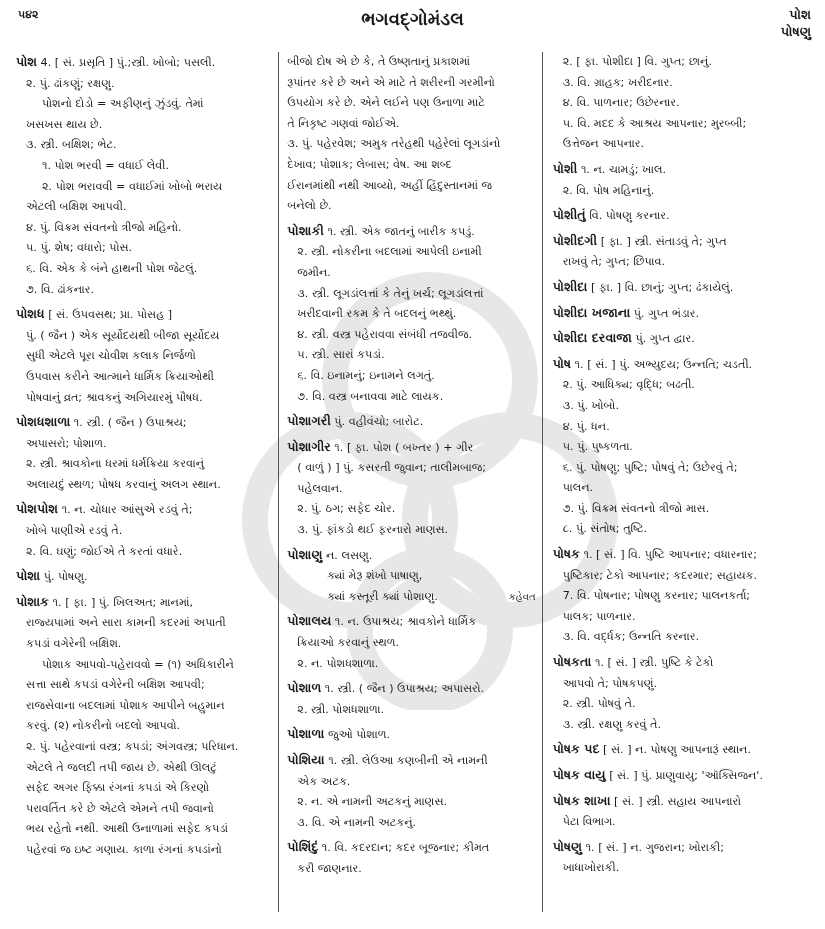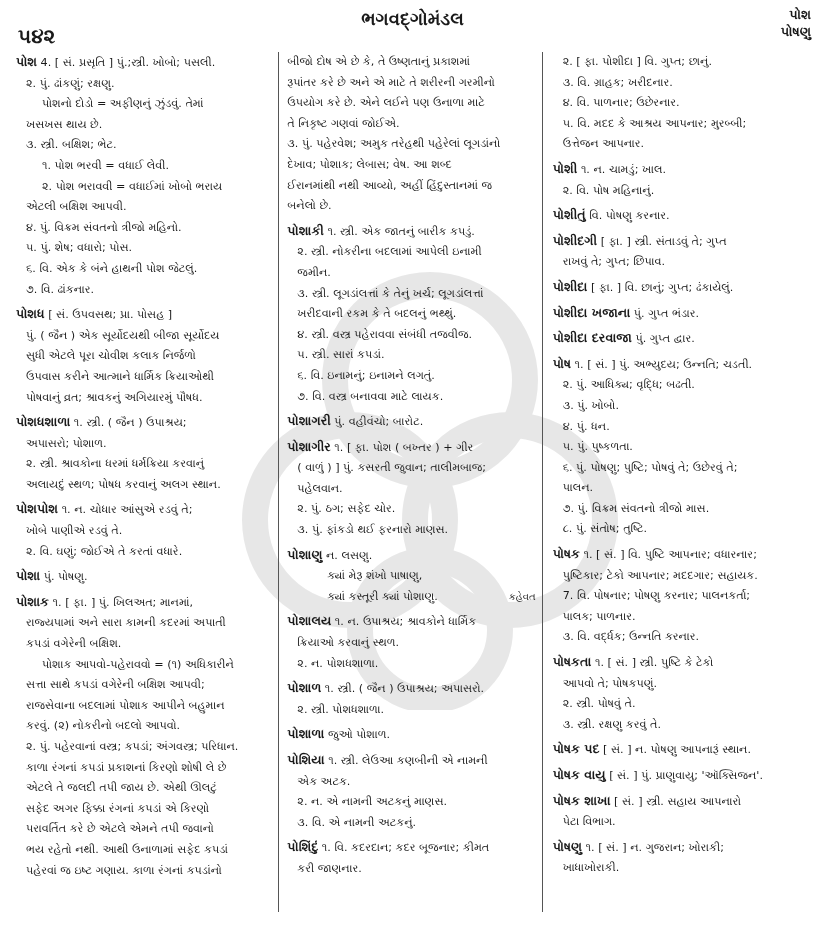--- a/index.html
+++ b/index.html
@@ -1,20 +1,20 @@
 <!DOCTYPE html>
 <html><head>
 <meta charset="utf-8">
 <style>
   * { box-sizing: border-box; margin: 0; padding: 0; }
   html, body { width: 825px; height: 929px; background: #ffffff; overflow: hidden; }
   body { position: relative; font-family: "DejaVu Sans", sans-serif; color: #1a1a1a; }
 
   .page-header { position: absolute; top: 0; left: 0; width: 825px; height: 50px; }
-  .page-number { position: absolute; left: 18px; top: 24px; font-size: 20px; font-weight: bold; }
+  .page-number { position: absolute; left: 18px; top: 8px; font-size: 11px; font-weight: bold; font-family: Liberation Serif, serif; }
   .running-title { position: absolute; left: 0; width: 825px; top: 8px; text-align: center; font-size: 18px; font-weight: bold; }
   .guide-words { position: absolute; right: 14px; top: 6px; text-align: right; font-size: 13px; font-weight: bold; line-height: 17px; }
 
   .watermark { position: absolute; left: 240px; top: 230px; width: 380px; height: 480px; pointer-events: none; opacity: 0.09; }
 
   .columns { position: absolute; top: 52px; left: 16px; width: 800px; height: 860px; display: flex; }
   .col { height: 100%; overflow: hidden; }
   .col1 { width: 263px; padding-right: 6px; }
   .col2 { width: 263px; padding: 0 6px 0 8px; }
   .col3 { width: 274px; padding-left: 10px; }
@@ -88,21 +88,20 @@
       </div>
       <div class="entry">
         <div class="line"><span class="headword">પોશાક</span><span> ૧. [ ફા. ] પું. ખિલઅત; માનમાં,</span></div>
         <div class="line indent1"><span>રાજ્યપામાં અને સારા કામની કદરમાં અપાતી</span></div>
         <div class="line indent1"><span>કપડાં વગેરેની બક્ષિશ.</span></div>
         <div class="line indent2"><span>પોશાક આપવો-પહેરાવવો = (૧) અધિકારીને</span></div>
         <div class="line indent1"><span>સત્તા સાથે કપડાં વગેરેની બક્ષિશ આપવી;</span></div>
         <div class="line indent1"><span>રાજસેવાના બદલામાં પોશાક આપીને બહુમાન</span></div>
         <div class="line indent1"><span>કરવું. (૨) નોકરીનો બદલો આપવો.</span></div>
         <div class="line indent1"><span>૨. પું. પહેરવાનાં વસ્ત્ર; કપડાં; અંગવસ્ત્ર; પરિધાન.</span></div>
-        <div class="line indent1"><span>કાળા રંગનાં કપડાં પ્રકાશનાં કિરણો શોષી લે છે</span></div>
         <div class="line indent1"><span>એટલે તે જલદી તપી જાય છે. એથી ઊલટું</span></div>
         <div class="line indent1"><span>સફેદ અગર ફિક્કા રંગનાં કપડાં એ કિરણો</span></div>
         <div class="line indent1"><span>પરાવર્તિત કરે છે એટલે એમને તપી જવાનો</span></div>
         <div class="line indent1"><span>ભય રહેતો નથી. આથી ઉનાળામાં સફેદ કપડાં</span></div>
         <div class="line indent1"><span>પહેરવાં જ ઇષ્ટ ગણાય. કાળા રંગનાં કપડાંનો</span></div>
       </div>
     </div>
   <div class="col-divider"></div>
   <div class="col col2">
       <div class="entry">
@@ -199,21 +198,21 @@
         <div class="line indent1"><span>૩. પું. ખોબો.</span></div>
         <div class="line indent1"><span>૪. પું. ધન.</span></div>
         <div class="line indent1"><span>૫. પું. પુષ્કળતા.</span></div>
         <div class="line indent1"><span>૬. પું. પોષણુ; પુષ્ટિ; પોષવું તે; ઉછેરવું તે;</span></div>
         <div class="line indent1"><span>પાલન.</span></div>
         <div class="line indent1"><span>૭. પું. વિક્રમ સંવતનો ત્રીજો માસ.</span></div>
         <div class="line indent1"><span>૮. પું. સંતોષ; તુષ્ટિ.</span></div>
       </div>
       <div class="entry">
         <div class="line"><span class="headword">પોષક</span><span> ૧. [ સં. ] વિ. પુષ્ટિ આપનાર; વધારનાર;</span></div>
-        <div class="line indent1"><span>પુષ્ટિકાર; ટેકો આપનાર; મદદગાર; સહાયક.</span></div>
+        <div class="line indent1"><span>પુષ્ટિકાર; ટેકો આપનાર; કદરમાર; સહાયક.</span></div>
         <div class="line indent1"><span>7. વિ. પોષનાર; પોષણુ કરનાર; પાલનકર્તા;</span></div>
         <div class="line indent1"><span>પાલક; પાળનાર.</span></div>
         <div class="line indent1"><span>૩. વિ. વર્દ્ધક; ઉન્નતિ કરનાર.</span></div>
       </div>
       <div class="entry">
         <div class="line"><span class="headword">પોષકતા</span><span> ૧. [ સં. ] સ્ત્રી. પુષ્ટિ કે ટેકો</span></div>
         <div class="line indent1"><span>આપવો તે; પોષકપણું.</span></div>
         <div class="line indent1"><span>૨. સ્ત્રી. પોષવું તે.</span></div>
         <div class="line indent1"><span>૩. સ્ત્રી. રક્ષણુ કરવું તે.</span></div>
       </div>

